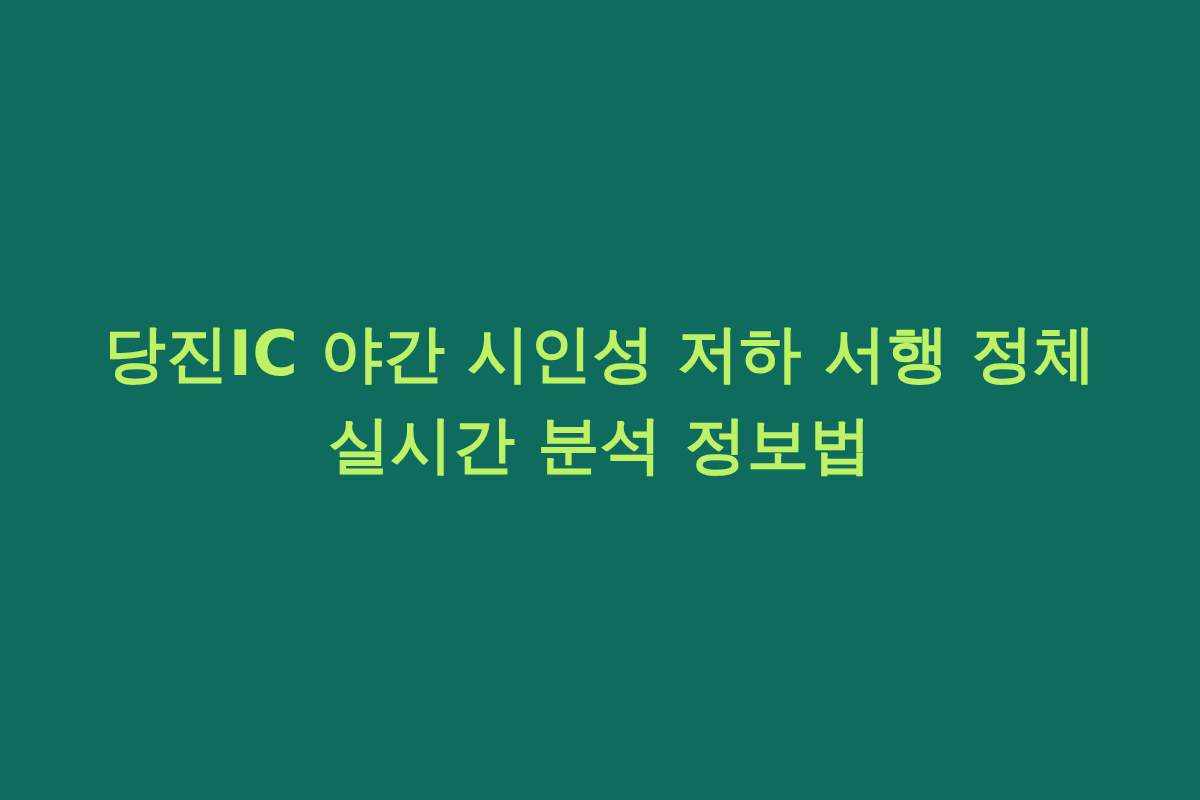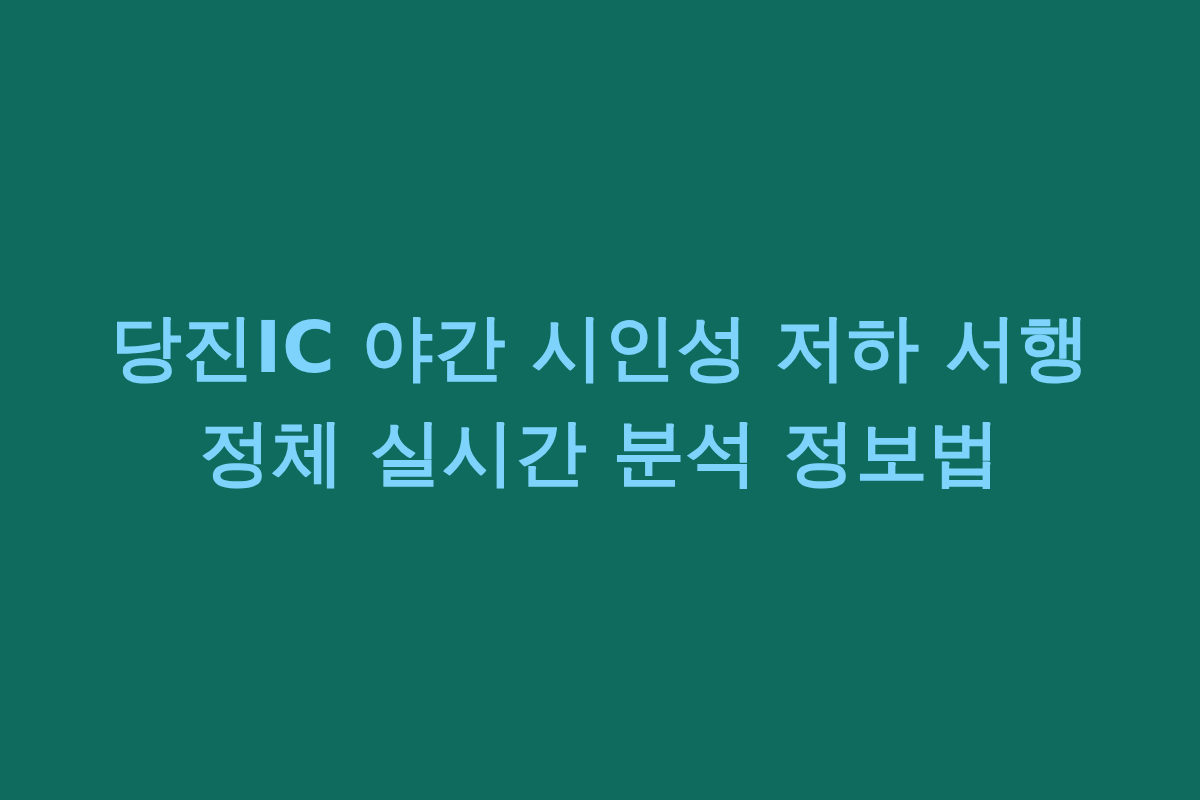--- a/index.html
+++ b/index.html
@@ -27,23 +27,23 @@
   }
 
   .title-block {
     width: 1060px;
     text-align: center;
   }
 
   .title-text {
     margin: 0;
     padding: 0;
-    color: #7dd3fc;
+    color: #bef264;
     font-family: "DejaVu Sans", "Liberation Sans", sans-serif;
-    font-size: 72px;
+    font-size: 62px;
     font-weight: 700;
     line-height: 1.46;
     letter-spacing: 0.5px;
     word-break: keep-all;
     overflow-wrap: break-word;
     text-rendering: optimizeLegibility;
     -webkit-font-smoothing: antialiased;
   }
 </style>
 </head>

